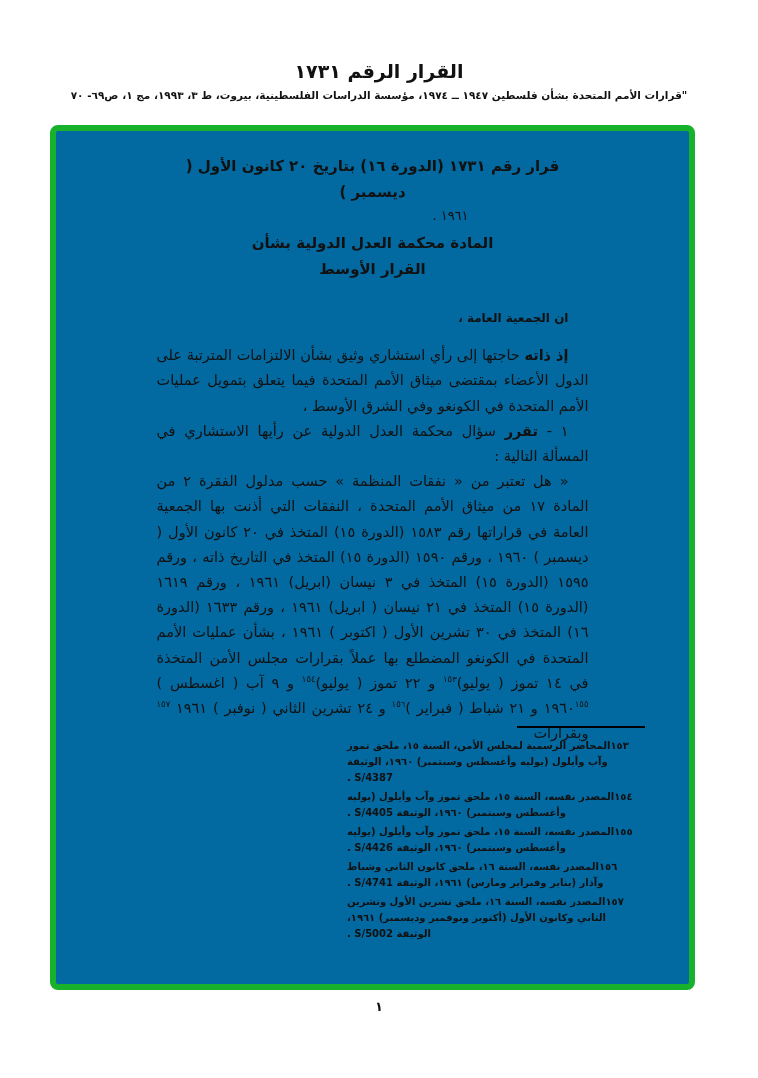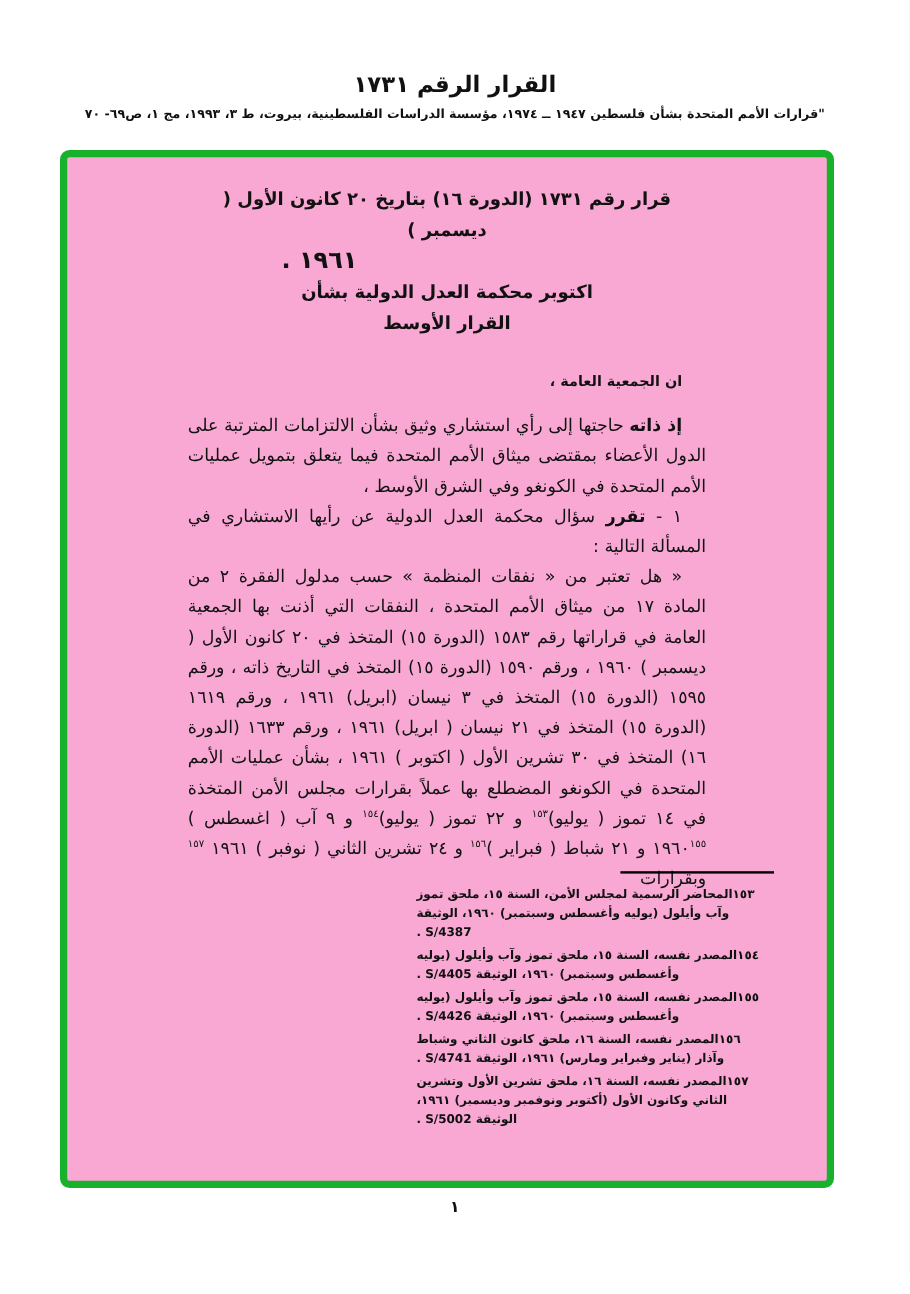--- a/index.html
+++ b/index.html
@@ -42,40 +42,40 @@
 
   
   .doc-frame {
     position: absolute;
     left: 50px;
     top: 125px;
     width: 633px;
     height: 853px;
     border: 6px solid #17b12c;
     border-radius: 8px;
-    background: #f9a8d4;
+    background: #0369a1;
   }
 
   .doc-content {
     width: 432px;
     margin: 0 auto;
     padding-top: 22px;
     direction: rtl;
   }
 
   .doc-heading {
     text-align: center;
     font-size: 15px;
     font-weight: bold;
     line-height: 26px;
   }
   .doc-heading-line2 {
-    text-align: left;
-    font-size: 20px;
-    font-weight: bold;
+    text-align: center;
+    font-size: 13px;
+    font-weight: normal;
     line-height: 22px;
     transform: translateX(78px);
   }
   .doc-subtitle {
     text-align: center;
     font-size: 15px;
     font-weight: bold;
     line-height: 25.5px;
   }
   .doc-subtitle.first { margin-top: 4px; }
@@ -151,21 +151,21 @@
 <div class="page-citation">"قرارات الأمم المتحدة بشأن فلسطين ١٩٤٧ ــ ١٩٧٤، مؤسسة الدراسات الفلسطينية، بيروت، ط ٣، ١٩٩٣، مج ١، ص٦٩- ٧٠</div>
 
 <div class="doc-frame">
 
   <div class="doc-content">
 
     <div class="doc-heading">قرار رقم ١٧٣١ (الدورة ١٦) بتاريخ ٢٠ كانون الأول ( ديسمبر )</div>
 
     <div class="doc-heading-line2">١٩٦١ .</div>
 
-    <div class="doc-subtitle first">اكتوبر محكمة العدل الدولية بشأن</div>
+    <div class="doc-subtitle first">المادة محكمة العدل الدولية بشأن</div>
 
 
     <div class="doc-subtitle">القرار الأوسط</div>
 
     <p class="preamble-lead-par">ان الجمعية العامة ،</p>
 
     <p class="body-par"><span class="bold-lead">إذ ذاته</span><span> حاجتها إلى رأي استشاري وثيق بشأن الالتزامات المترتبة على الدول الأعضاء بمقتضى ميثاق الأمم المتحدة فيما يتعلق بتمويل عمليات الأمم المتحدة في الكونغو وفي الشرق الأوسط ،</span></p>
 
     <p class="body-par"><span>١ - </span><span class="bold-lead">تقرر</span><span> سؤال محكمة العدل الدولية عن رأيها الاستشاري في المسألة التالية :</span></p>
 

